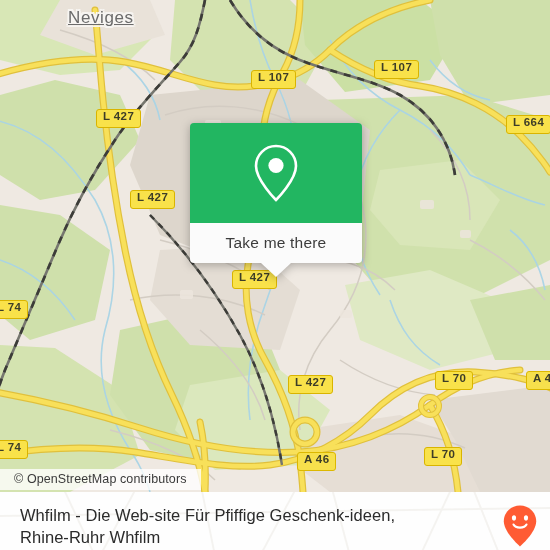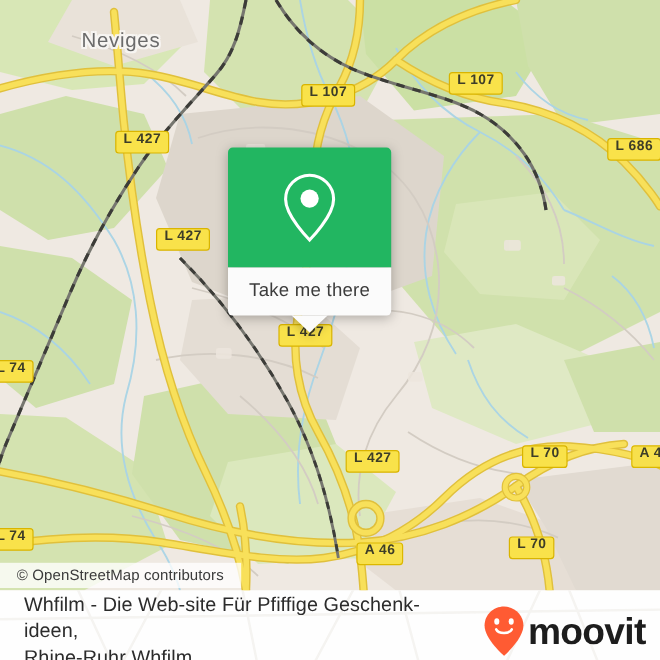--- a/index.html
+++ b/index.html
@@ -45,21 +45,21 @@
     text-shadow:
       -1.6px -1.6px 0 #f7f5f2, 1.6px -1.6px 0 #f7f5f2,
       -1.6px 1.6px 0 #f7f5f2, 1.6px 1.6px 0 #f7f5f2,
        0 -1.8px 0 #f7f5f2, 0 1.8px 0 #f7f5f2,
       -1.8px 0 0 #f7f5f2, 1.8px 0 0 #f7f5f2;
   }
 
   
   .popup {
     position:absolute; left:190px; top:123px;
-    width:136px;
+    width:172px;
     filter:drop-shadow(0 2px 5px rgba(0,0,0,.28));
   }
   .popup-head {
     height:100px;
     background:#22b661;
     border-radius:4px 4px 0 0;
     display:flex; align-items:center; justify-content:center;
   }
   .popup-body {
     background:#fbfbfb;
@@ -238,26 +238,26 @@
       <g fill="#ece5dd" opacity=".85">
         <rect x="205" y="120" width="16" height="10" rx="2"></rect>
         <rect x="245" y="148" width="12" height="9" rx="2"></rect>
         <rect x="420" y="200" width="14" height="9" rx="2"></rect>
         <rect x="460" y="230" width="11" height="8" rx="2"></rect>
         <rect x="180" y="290" width="13" height="9" rx="2"></rect>
         <rect x="340" y="310" width="12" height="8" rx="2"></rect>
       </g>
     </svg>
 
-    <div class="place-label" style="left:68px; top:24px;">Neviges</div>
+    <div class="place-label" style="left:68px; top:8px;text-decoration:underline;">Neviges</div>
 
     <div class="shield" style="left:251px; top:70px;">L 107</div>
     <div class="shield" style="left:374px; top:60px;">L 107</div>
     <div class="shield" style="left:96px; top:109px;">L 427</div>
-    <div class="shield" style="left:506px; top:115px;">L 686</div>
+    <div class="shield" style="left:506px; top:115px;">L 664</div>
     <div class="shield" style="left:130px; top:190px;">L 427</div>
     <div class="shield" style="left:-10px; top:300px;">L 74</div>
     <div class="shield" style="left:232px; top:270px;">L 427</div>
     <div class="shield" style="left:288px; top:375px;">L 427</div>
     <div class="shield motorway" style="left:526px; top:371px;">A 46</div>
     <div class="shield" style="left:435px; top:371px;">L 70</div>
     <div class="shield" style="left:-10px; top:440px;">L 74</div>
     <div class="shield" style="left:424px; top:447px;">L 70</div>
     <div class="shield motorway" style="left:297px; top:452px;">A 46</div>
 
@@ -297,17 +297,16 @@
       <span>Rhine-Ruhr Whfilm</span>
     </div>
 
     <div class="brand">
       <svg width="36" height="44" viewBox="0 0 36 44">
         <path d="M18 1.5 C9 1.5 1.8 8.6 1.8 17.3 C1.8 28.5 18 42.5 18 42.5 C18 42.5 34.2 28.5 34.2 17.3 C34.2 8.6 27 1.5 18 1.5 Z" fill="#ff5b33"></path>
         <ellipse cx="12" cy="14" rx="2.1" ry="2.7" fill="#ffffff"></ellipse>
         <ellipse cx="24" cy="14" rx="2.1" ry="2.7" fill="#ffffff"></ellipse>
         <path d="M11.5 20.5 C13.5 24.6 22.5 24.6 24.5 20.5" fill="none" stroke="#ffffff" stroke-width="2.1" stroke-linecap="round"></path>
       </svg>
-      <span class="brand-text">moovit</span>
     </div>
   </div>
 
 </div>
 
 </body></html>

